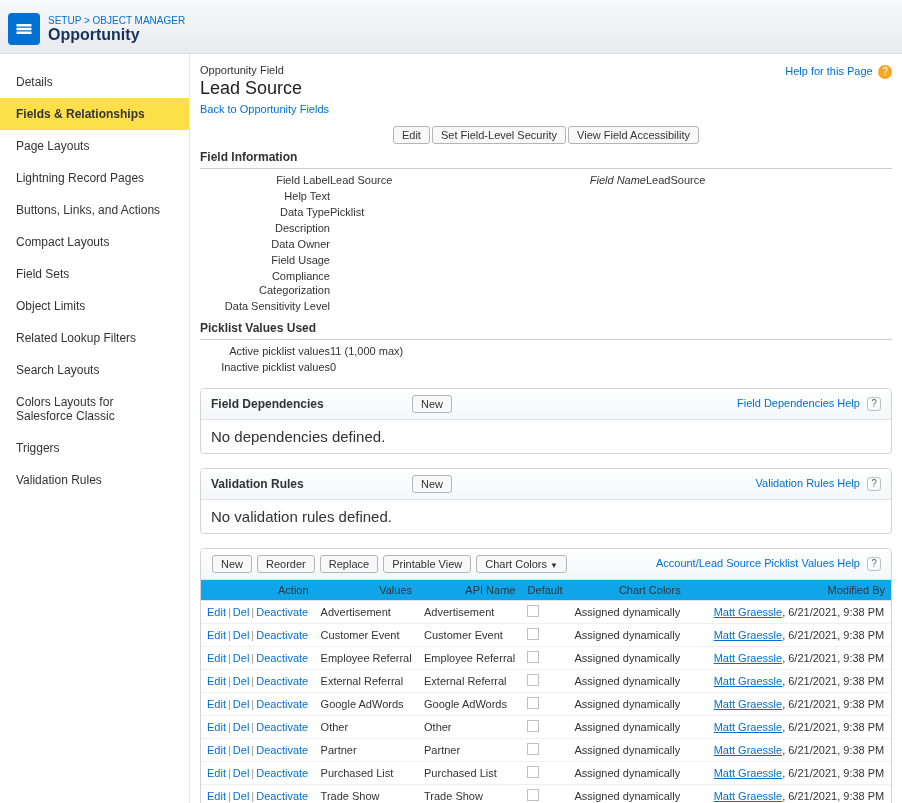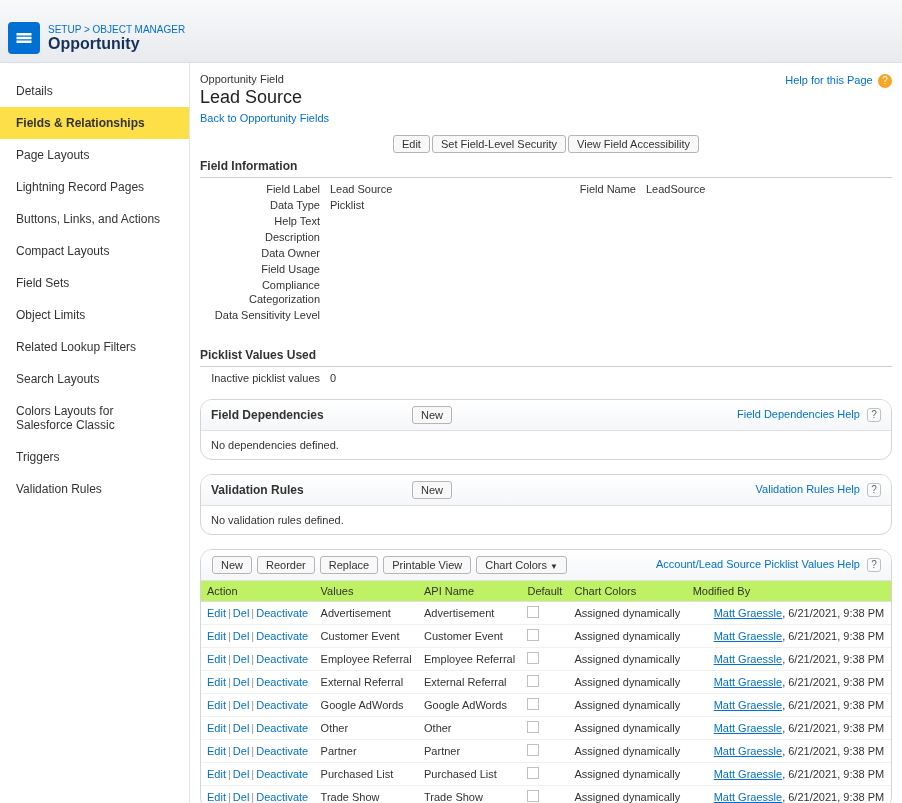--- a/index.html
+++ b/index.html
@@ -1,52 +1,52 @@
 <!DOCTYPE html>
 <html><head>
 <meta charset="utf-8">
 <style>
   * { box-sizing: border-box; margin: 0; padding: 0; }
   body { font-family: Arial, Helvetica, sans-serif; font-size: 12px; color: #333; background: #f4f6f9; width: 902px; }
-  .header { background: linear-gradient(#f8f9fb, #e8eaed); border-bottom: 1px solid #d8dde6; padding: 22px 8px 8px 8px; display: flex; align-items: center; gap: 8px; }
+  .header { background: linear-gradient(#f8f9fb, #e8eaed); border-bottom: 1px solid #d8dde6; padding: 13px 8px 8px 8px; display: flex; align-items: center; gap: 8px; }
   .header-icon { width: 32px; height: 32px; background: #0070d2; border-radius: 4px; display: flex; align-items: center; justify-content: center; }
   .header-icon svg { fill: #fff; width: 20px; height: 20px; }
   .header-text .breadcrumb { font-size: 10px; color: #0070d2; }
   .header-text .breadcrumb a { color: #0070d2; text-decoration: none; }
   .header-text h1 { font-size: 16px; font-weight: bold; color: #16325c; }
   .layout { display: flex; }
   .sidebar { width: 190px; background: #fff; border-right: 1px solid #e0e5ee; padding-top: 12px; min-height: 760px; }
   .sidebar-item { padding: 9px 16px; font-size: 12px; color: #333; cursor: pointer; }
   .sidebar-item.active { background: #fde047; font-weight: bold; }
   .main { flex: 1; background: #fff; padding: 10px 10px 10px 10px; min-height: 760px; }
   .page-head { display: flex; justify-content: space-between; align-items: flex-start; gap: 40px; }
   .page-head-left .subtitle { font-size: 11px; color: #333; }
   .page-head-left h2 { font-size: 18px; font-weight: normal; color: #222; margin-top: 2px; }
   .back-link { font-size: 11px; color: #0070d2; text-decoration: none; display: inline-block; margin-top: 4px; }
   .help-link { font-size: 11px; color: #0070d2; text-decoration: none; }
   .help-icon { display: inline-block; width: 14px; height: 14px; background: #f5a623; border-radius: 50%; color: #fff; font-size: 10px; line-height: 14px; text-align: center; margin-left: 2px; }
   .top-btns { text-align: center; margin-top: 10px; margin-bottom: 6px; }
   .btn { font-size: 11px; padding: 2px 8px; border: 1px solid #b5b5b5; background: #f8f8f8; border-radius: 3px; cursor: pointer; margin: 0 1px; color: #333; }
   .section-title { font-size: 12px; font-weight: bold; color: #333; border-bottom: 1px solid #ccc; padding-bottom: 4px; margin-bottom: 4px; margin-top: 6px; }
   .info-row { display: flex; font-size: 11px; line-height: 14px; margin-bottom: 2px; }
-  .info-label { width: 130px; text-align: right; padding-right: 10px; color: #333; }
+  .info-label { width: 130px; text-align: right; color: #333; }
   .info-val { flex: 1; color: #333; }
   .info-cols { display: flex; }
   .info-col { flex: 1; }
-  .info-col2 .info-label { width: 100px; }
-  .panel { border: 1px solid #d4d4d4; border-radius: 12px; margin-top: 14px; background: #fff; overflow: hidden; }
+  .info-col2 .info-label { width: 100px; font-style: italic; }
+  .panel { border: 1px solid #d4d4d4; border-radius: 4px; margin-top: 14px; background: #fff; overflow: hidden; }
   .panel-head { background: linear-gradient(#fff, #f4f6f9); border-bottom: 1px solid #e0e0e0; padding: 6px 10px; display: flex; align-items: center; gap: 10px; }
   .panel-title { font-weight: bold; font-size: 12px; color: #333; flex: 0 0 auto; min-width: 190px; }
   .panel-head .btns { display: flex; gap: 3px; }
   .panel-head .right { margin-left: auto; font-size: 11px; }
   .panel-head .right a { color: #0070d2; text-decoration: none; }
   .panel-head .right .q { display: inline-block; width: 14px; height: 14px; border: 1px solid #c0c0c0; border-radius: 3px; font-size: 10px; line-height: 12px; text-align: center; margin-left: 4px; color: #666; }
-  .panel-body { padding: 8px 10px; font-size: 11px; color: #333; }
+  .panel-body { padding: 8px 10px; font-size: 15px; color: #333; }
   table.vals { width: 100%; border-collapse: collapse; font-size: 11px; }
-  table.vals thead th { text-align: left; font-weight: normal; color: #333; background: #bef264; border-bottom: 1px solid #e0e0e0; padding: 4px 6px; }
+  table.vals thead th { text-align: right; font-weight: normal; color: #333; background: #0ea5e9; border-bottom: 1px solid #e0e0e0; padding: 4px 6px; }
   table.vals thead tr { }
   table.vals tbody td { padding: 4px 6px; border-bottom: 1px solid #f0f0f0; vertical-align: middle; }
   .act-links a { color: #0070d2; text-decoration: none; font-size: 11px; }
   .sep { color: #999; padding: 0 2px; }
   .mod a { color: #0070d2; text-decoration: underline; padding-left: 21px; }
   .chk { width: 12px; height: 12px; border: 1px solid #c0c0c0; display: inline-block; background: #fff; }
   .dd-arrow { font-size: 8px; padding-left: 3px; }
 </style>
 </head>
 <body>
@@ -100,26 +100,26 @@
     <div class="top-btns" id="top-btns"><button class="btn">Edit</button><button class="btn">Set Field-Level Security</button><button class="btn">View Field Accessibility</button></div>
 
     <div class="section-title">Field Information</div>
     <div class="info-cols">
       <div class="info-col" id="info-left">
           <div class="info-row">
             <div class="info-label">Field Label</div>
             <div class="info-val">Lead Source</div>
           </div>
           <div class="info-row">
+            <div class="info-label">Help Text</div>
+            <div class="info-val"></div>
+          </div>
+          <div class="info-row">
             <div class="info-label">Data Type</div>
             <div class="info-val">Picklist</div>
-          </div>
-          <div class="info-row">
-            <div class="info-label">Help Text</div>
-            <div class="info-val"></div>
           </div>
           <div class="info-row">
             <div class="info-label">Description</div>
             <div class="info-val"></div>
           </div>
           <div class="info-row">
             <div class="info-label">Data Owner</div>
             <div class="info-val"></div>
           </div>
           <div class="info-row">
@@ -136,22 +136,26 @@
           </div>
         </div>
       <div class="info-col info-col2">
         <div class="info-row">
           <div class="info-label">Field Name</div>
           <div class="info-val">LeadSource</div>
         </div>
       </div>
     </div>
 
-    <div class="section-title" style="margin-top:24px">Picklist Values Used</div>
+    <div class="section-title" style="margin-top:6px">Picklist Values Used</div>
     <div id="picklist-used">
+        <div class="info-row">
+          <div class="info-label">Active picklist values</div>
+          <div class="info-val">11 (1,000 max)</div>
+        </div>
         <div class="info-row">
           <div class="info-label">Inactive picklist values</div>
           <div class="info-val">0</div>
         </div>
       </div>
 
     <div class="panel">
       <div class="panel-head">
         <div class="panel-title">Field Dependencies</div>
         <div class="btns">

